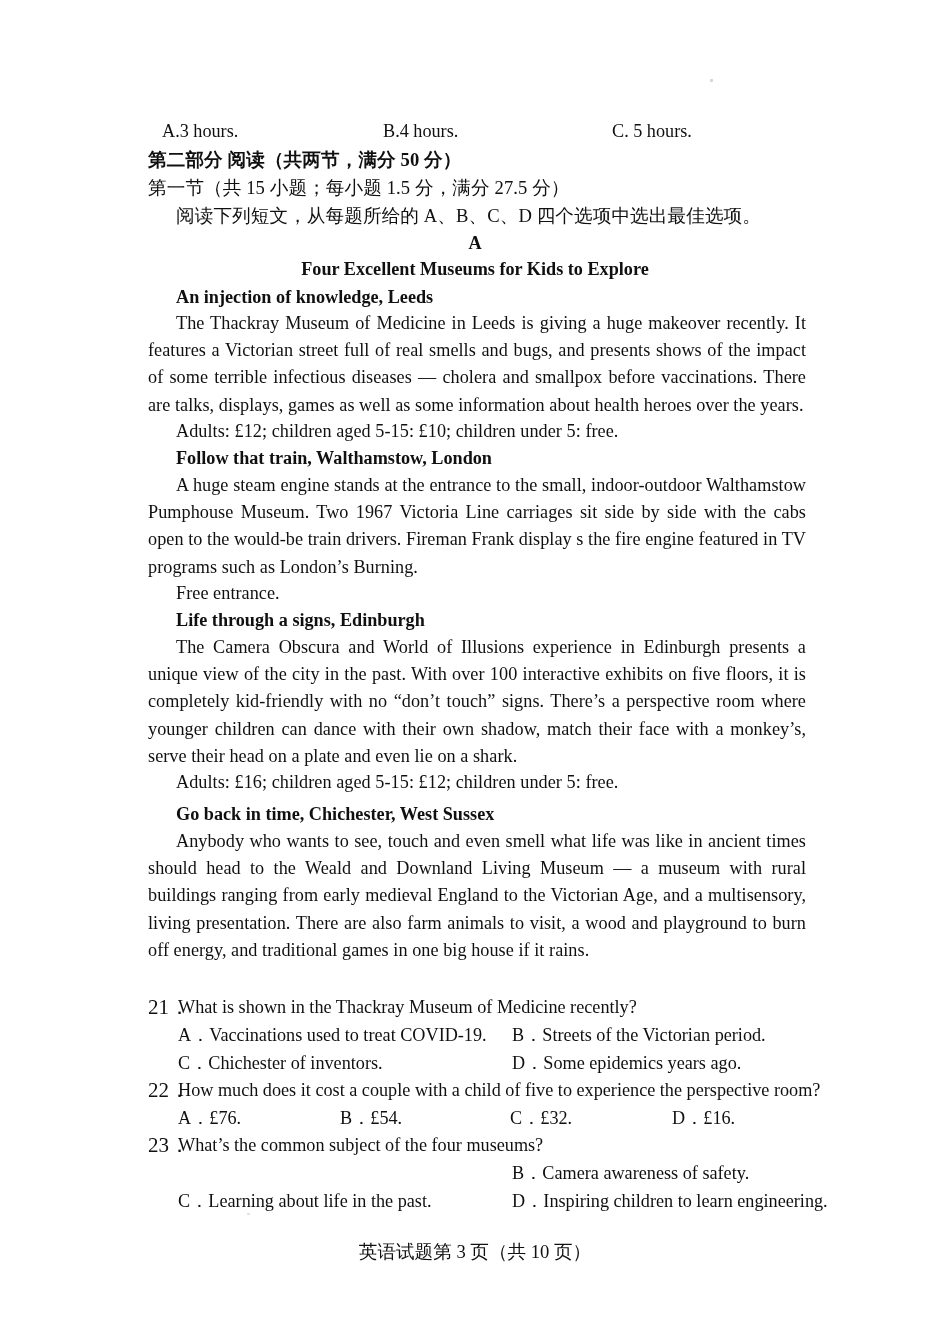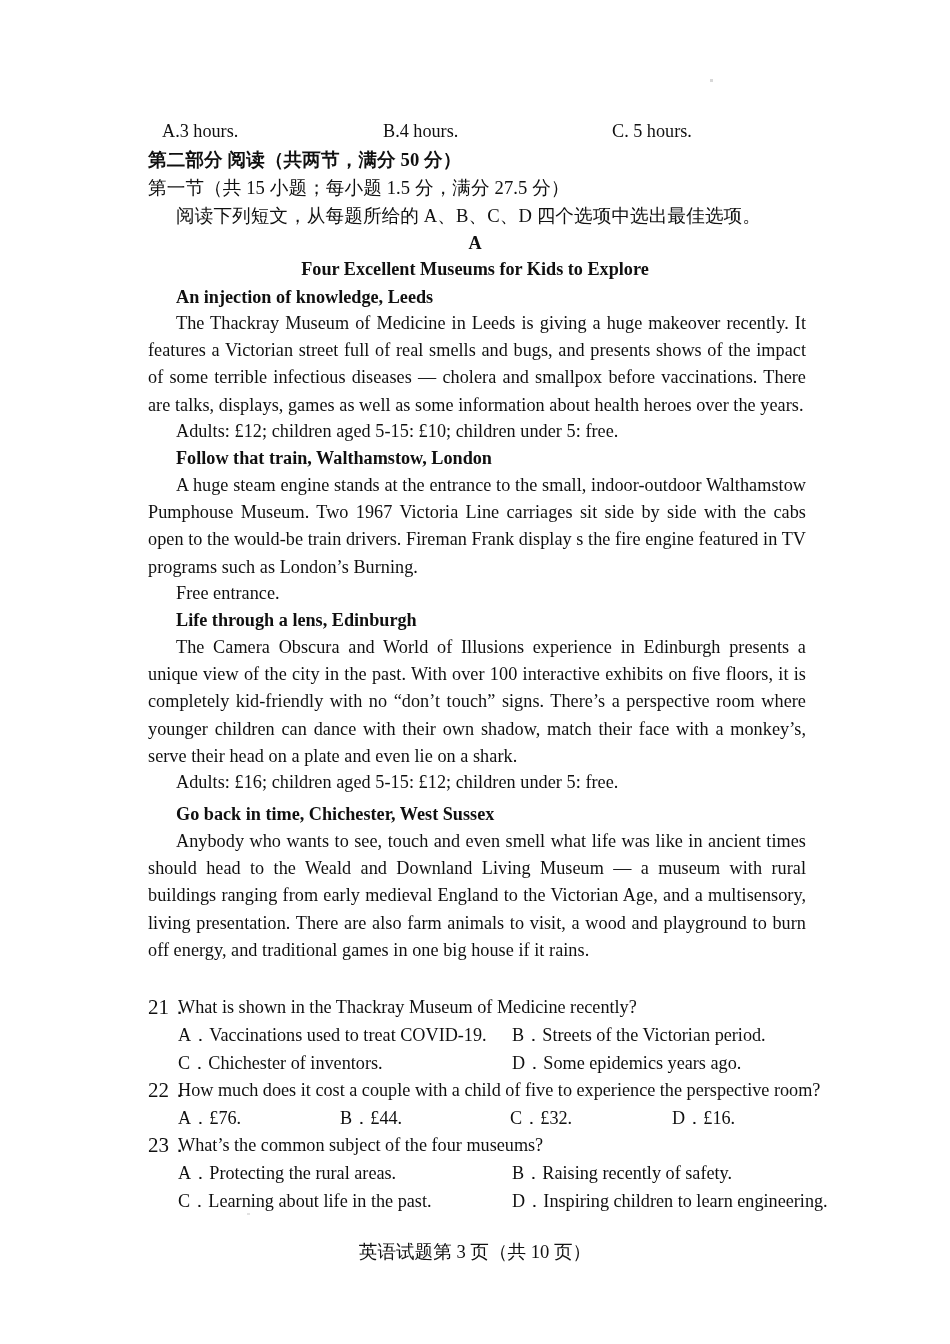--- a/index.html
+++ b/index.html
@@ -141,21 +141,21 @@
   <div class="center-line bold" style="top:256px;">Four Excellent Museums for Kids to Explore</div>
 
   <div class="head-sub" style="top:284px;">An injection of knowledge, Leeds</div>
   <div class="para justify" style="top:310px;">The Thackray Museum of Medicine in Leeds is giving a huge makeover recently. It features a Victorian street full of real smells and bugs, and presents shows of the impact of some terrible infectious diseases — cholera and smallpox before vaccinations. There are talks, displays, games as well as some information about health heroes over the years.</div>
   <div class="para noindent" style="top:418px; text-indent:28px;">Adults: £12; children aged 5-15: £10; children under 5: free.</div>
 
   <div class="head-sub" style="top:445px;">Follow that train, Walthamstow, London</div>
   <div class="para justify" style="top:472px;">A huge steam engine stands at the entrance to the small, indoor-outdoor Walthamstow Pumphouse Museum. Two 1967 Victoria Line carriages sit side by side with the cabs open to the would-be train drivers. Fireman Frank display s the fire engine featured in TV programs such as London’s Burning.</div>
   <div class="para" style="top:580px;">Free entrance.</div>
 
-  <div class="head-sub" style="top:607px;">Life through a lens, Edinburgh</div>
+  <div class="head-sub" style="top:607px;">Life through a signs, Edinburgh</div>
   <div class="para justify" style="top:634px;">The Camera Obscura and World of Illusions experience in Edinburgh presents a unique view of the city in the past. With over 100 interactive exhibits on five floors, it is completely kid-friendly with no “don’t touch” signs. There’s a perspective room where younger children can dance with their own shadow, match their face with a monkey’s, serve their head on a plate and even lie on a shark.</div>
   <div class="para" style="top:769px;">Adults: £16; children aged 5-15: £12; children under 5: free.</div>
 
   <div class="head-sub" style="top:801px;">Go back in time, Chichester, West Sussex</div>
   <div class="para justify" style="top:828px;">Anybody who wants to see, touch and even smell what life was like in ancient times should head to the Weald and Downland Living Museum — a museum with rural buildings ranging from early medieval England to the Victorian Age, and a multisensory, living presentation. There are also farm animals to visit, a wood and playground to burn off energy, and traditional games in one big house if it rains.</div>
 
   <div class="qnum" style="top:993px;">21．</div>
   <div class="qtext" style="top:993px;">What is shown in the Thackray Museum of Medicine recently?</div>
   <div class="optrow" style="top:1021px;">
     <span class="opt" style="left:178px;">A．Vaccinations used to treat COVID-19.</span>
@@ -163,30 +163,29 @@
   </div>
   <div class="optrow" style="top:1049px;">
     <span class="opt" style="left:178px;">C．Chichester of inventors.</span>
     <span class="opt" style="left:512px;">D．Some epidemics years ago.</span>
   </div>
 
   <div class="qnum" style="top:1076px;">22．</div>
   <div class="qtext" style="top:1076px;">How much does it cost a couple with a child of five to experience the perspective room?</div>
   <div class="optrow" style="top:1104px;">
     <span class="opt" style="left:178px;">A．£76.</span>
-    <span class="opt" style="left:340px;">B．£44.</span>
+    <span class="opt" style="left:340px;">B．£54.</span>
     <span class="opt" style="left:510px;">C．£32.</span>
     <span class="opt" style="left:672px;">D．£16.</span>
   </div>
 
   <div class="qnum" style="top:1131px;">23．</div>
   <div class="qtext" style="top:1131px;">What’s the common subject of the four museums?</div>
   <div class="optrow" style="top:1159px;">
-    <span class="opt" style="left:178px;">A．Protecting the rural areas.</span>
-    <span class="opt" style="left:512px;">B．Raising recently of safety.</span>
+    <span class="opt" style="left:512px;">B．Camera awareness of safety.</span>
   </div>
   <div class="optrow" style="top:1187px;">
     <span class="opt" style="left:178px;">C．Learning about life in the past.</span>
     <span class="opt" style="left:512px;">D．Inspiring children to learn engineering.</span>
   </div>
 
   <div class="footer cn" style="top:1238px;">英语试题第 3 页（共 10 页）</div>
 
 </div>
 

